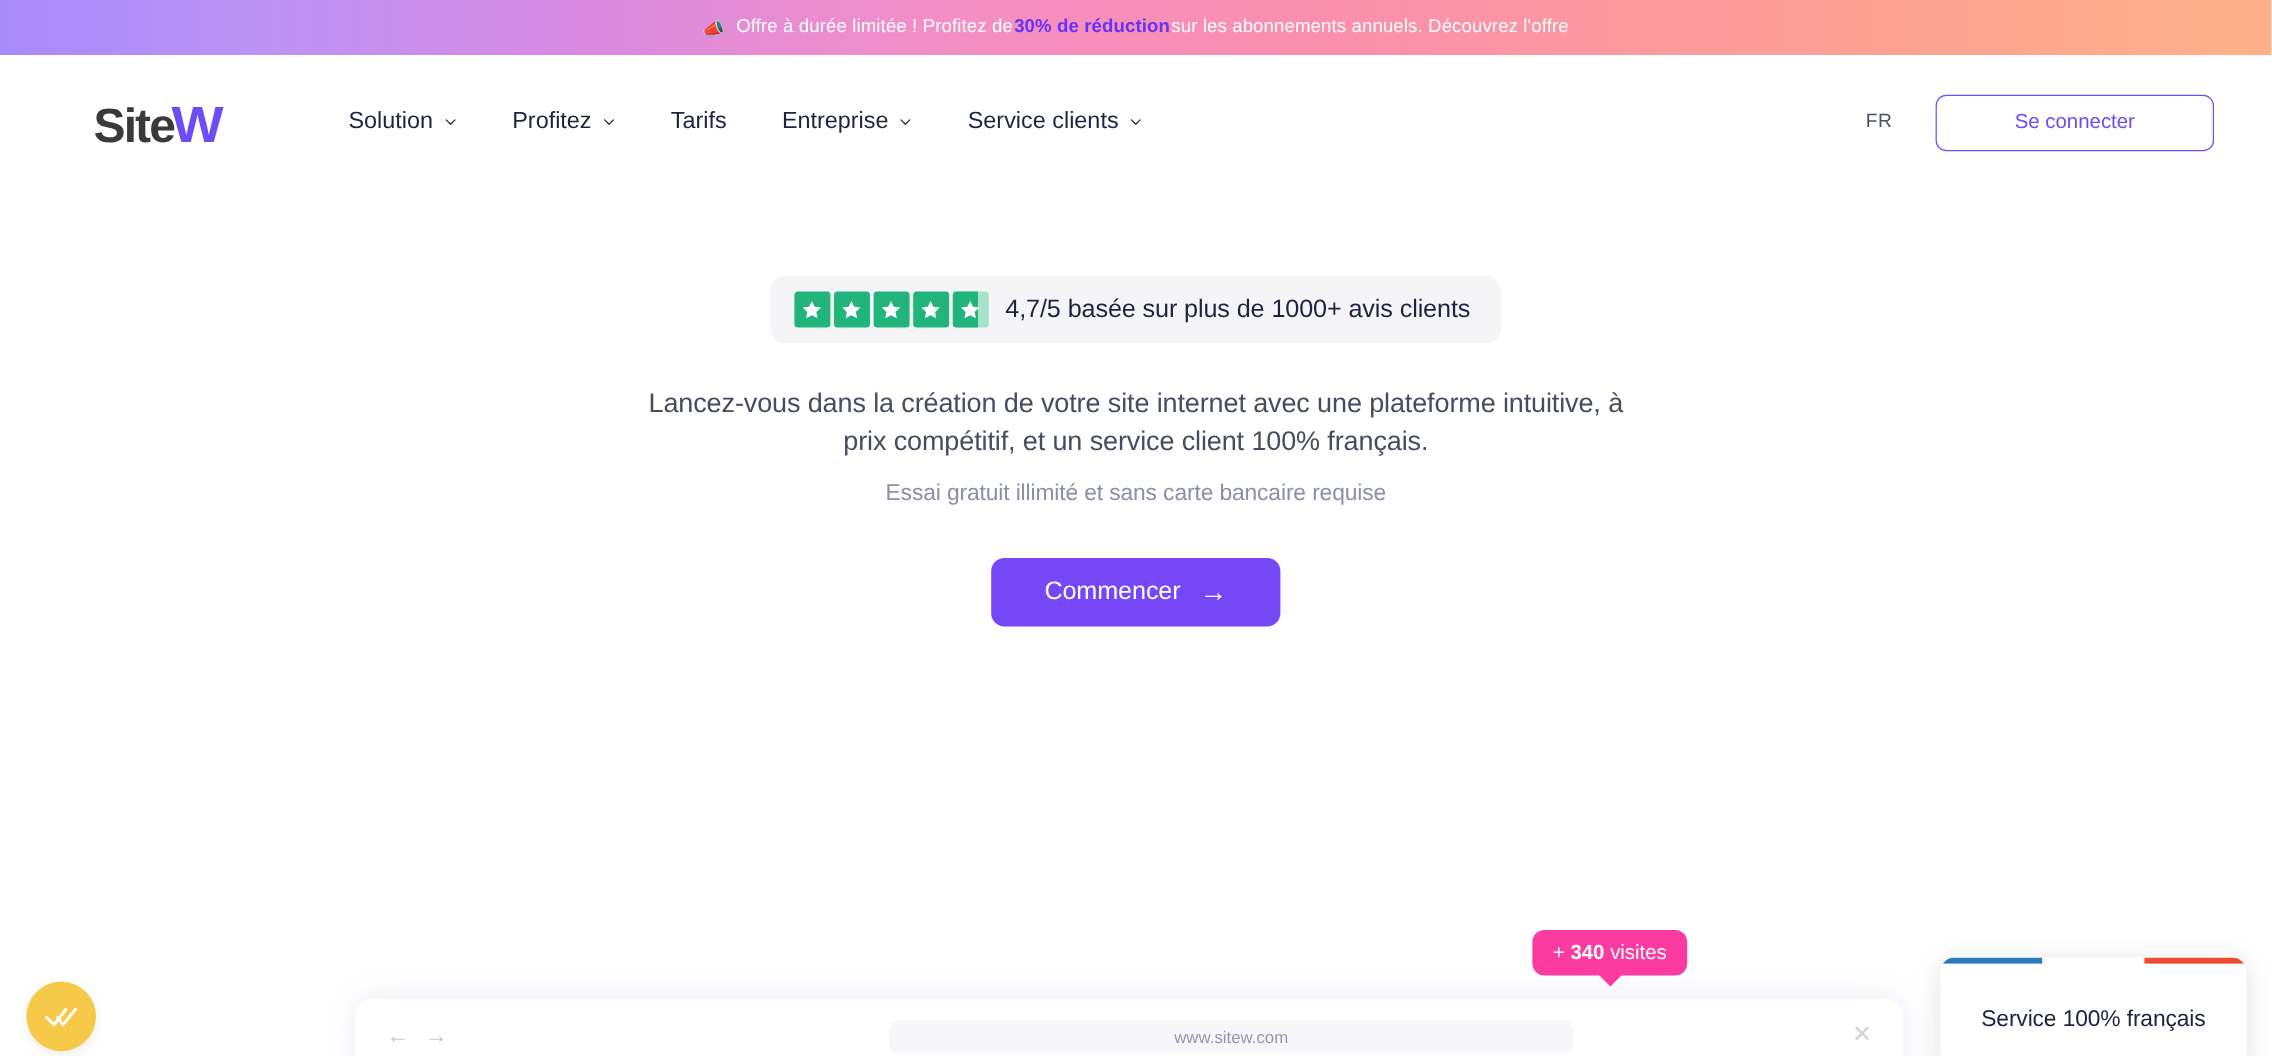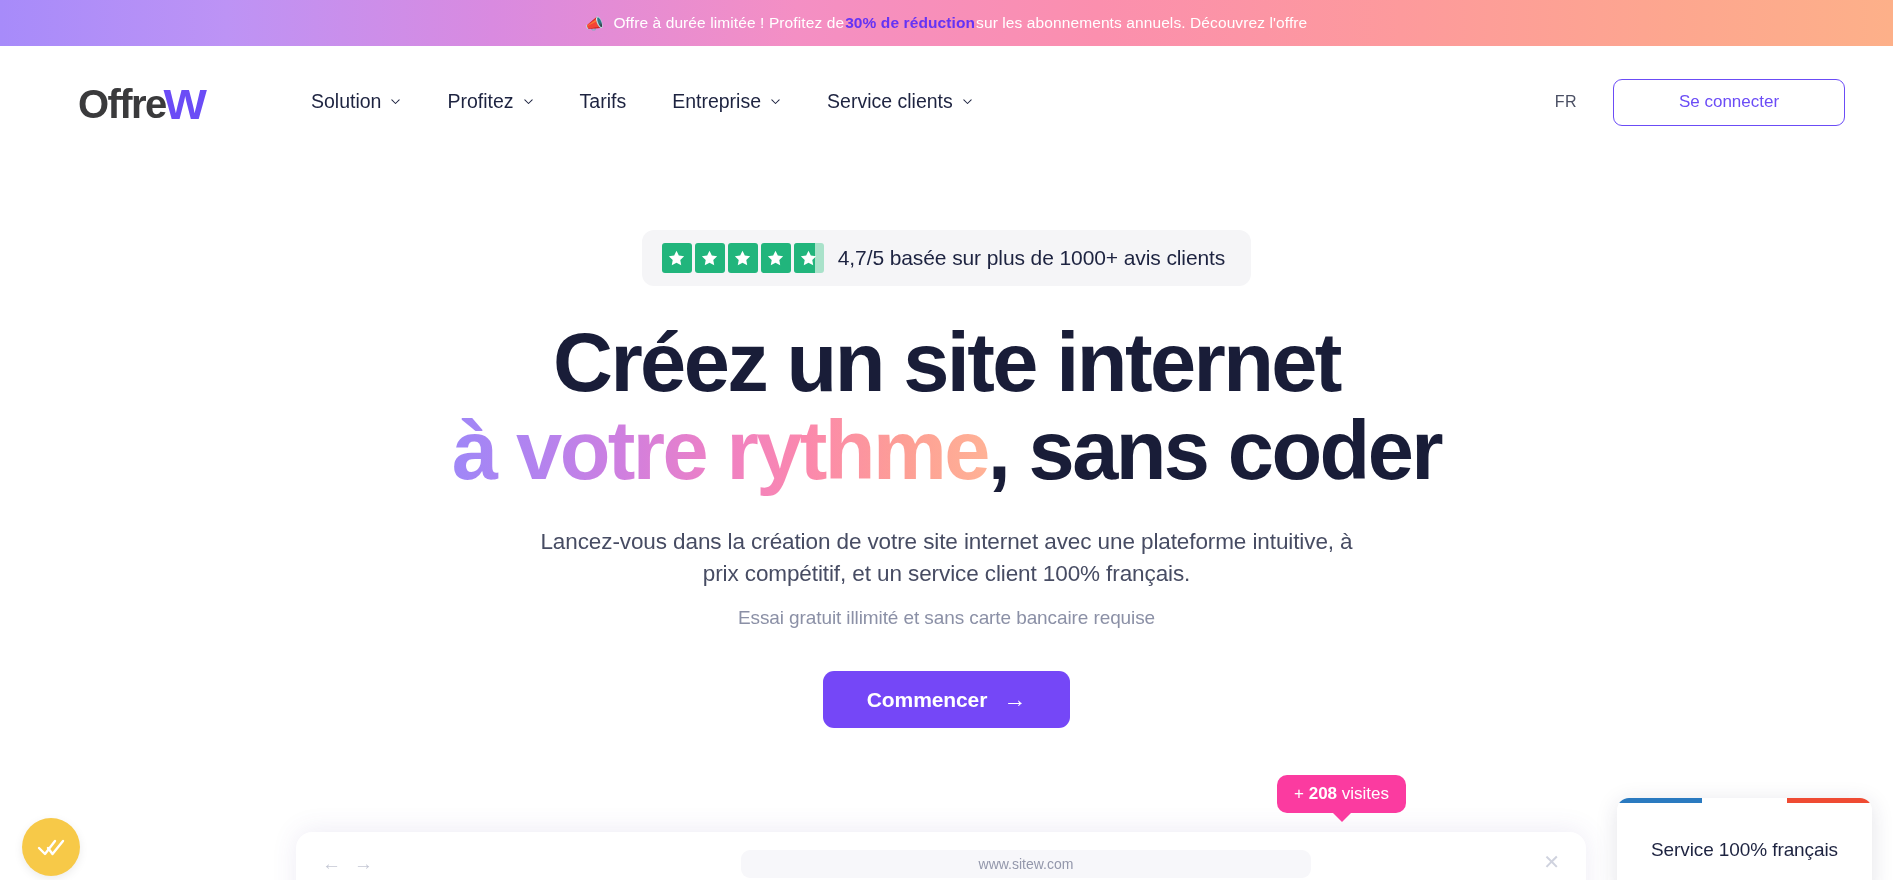--- a/index.html
+++ b/index.html
@@ -222,21 +222,21 @@
     display: inline-flex;
     align-items: center;
     gap: 16px;
     background: #7547f7;
     color: #fff;
     border: none;
     border-radius: 11px;
     height: 57px;
     padding: 0 44px;
     font-size: 21px;
-    font-weight: 700;
+    font-weight: 400;
     font-family: inherit;
     cursor: pointer;
     letter-spacing: -0.1px;
   }
   .cta-btn .arrow { font-size: 23px; line-height: 1; display: inline-block; }
 
   
   .visits-badge {
     position: absolute;
     left: 1277px;
@@ -361,21 +361,21 @@
 <div class="promo-banner">
   <span class="megaphone">📣</span>
   <span>Offre à durée limitée ! Profitez de</span>
   <span class="promo-strong">30% de réduction</span>
   <span>sur les abonnements annuels. Découvrez l'offre</span>
 </div>
 
 <header class="site-header">
 
   <div class="logo">
-    <span class="logo-site">Offre</span>
+    <span class="logo-site">Site</span>
       <span class="logo-w">W</span>
   </div>
 
   <nav class="nav-main">
 
     <div class="nav-item">
       <span class="label">Solution</span>
       <span class="chevron">
         <svg viewBox="0 0 12 12" width="11" height="11">
             <path d="M2 4.2 L6 8.2 L10 4.2" fill="none" stroke="#1d2340" stroke-width="1.1" stroke-linecap="round" stroke-linejoin="round"></path>
@@ -448,37 +448,33 @@
       </span>
       <span class="star partial">
         <svg viewBox="0 0 24 24" width="19" height="19">
             <path fill="#ffffff" d="M12 2.2l2.95 6.12 6.72.9-4.9 4.67 1.22 6.66L12 17.3l-5.99 3.25 1.22-6.66-4.9-4.67 6.72-.9z"></path>
           </svg>
       </span>
     </div>
     <div class="rating-text">4,7/5 basée sur plus de 1000+ avis clients</div>
   </div>
 
-  <h1 class="hero-title">
-    <span>Créez un site internet</span>
-    <span class="line2"><span class="grad-text">à votre rythme</span><span>, sans coder</span></span>
-  </h1>
 
   <p class="hero-sub">Lancez-vous dans la création de votre site internet avec une plateforme intuitive, à prix compétitif, et un service client 100% français.</p>
   <p class="hero-note">Essai gratuit illimité et sans carte bancaire requise</p>
 
   <button class="cta-btn">
     <span>Commencer</span>
     <span class="arrow">→</span>
   </button>
 </section>
 
 <div class="visits-badge">
   <span>+</span>
-  <span class="count">208</span>
+  <span class="count">340</span>
   <span>visites</span>
 </div>
 
 <div class="browser-mock">
   <div class="mock-navbtns">
     <span>←</span>
     <span>→</span>
   </div>
   <div class="mock-url">
     <span>www.sitew.com</span>

